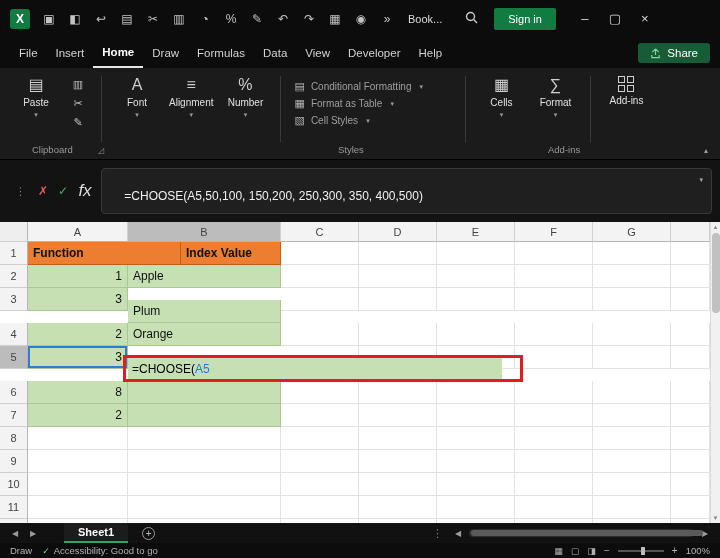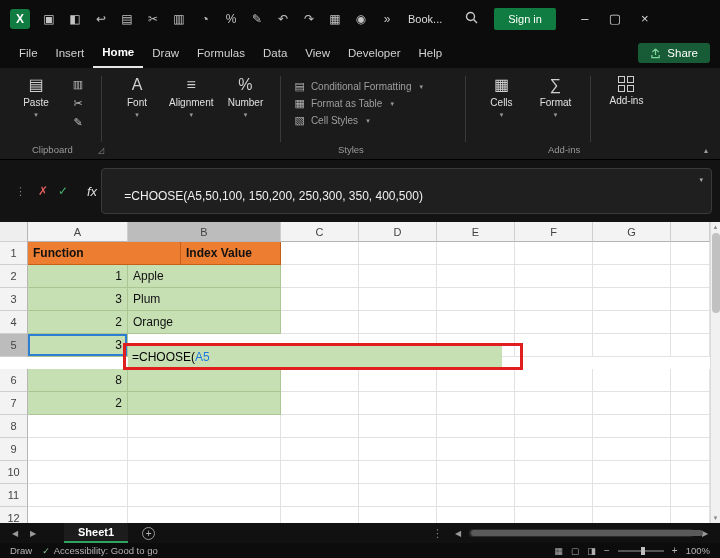--- a/index.html
+++ b/index.html
@@ -51,21 +51,21 @@
 
   
   .formulabar{position:absolute;top:160px;left:0;right:0;height:62px;background:#131313;
     display:flex;align-items:center;padding:0 8px;}
   .name-box{width:78px;height:24px;background:#1f1f1f;border:1px solid #3f3f3f;border-radius:3px;
     color:#eee;font-size:11px;display:flex;align-items:center;justify-content:space-between;padding:0 7px;}
   .name-box .chev{font-size:7px;color:#aaa;}
   .fb-dots{color:#808080;margin:0 7px;font-size:11px;}
   .fb-x{color:#e05c5c;font-size:12px;width:20px;text-align:center;}
   .fb-check{color:#43b06b;font-size:12px;width:20px;text-align:center;}
-  .fb-fx{color:#ddd;font-style:italic;font-size:13px;width:24px;text-align:right;}
+  .fb-fx{color:#ddd;font-style:italic;font-size:17px;width:24px;text-align:center;}
   .formula-input{flex:1;height:46px;background:#1f1f1f;border:1px solid #3a3a3a;border-radius:4px;
     color:#f0f0f0;font-size:12px;padding:6px 22px 0 9px;position:relative;margin-left:4px;white-space:pre;overflow:hidden;}
   .fb-expand{position:absolute;right:8px;top:7px;color:#aaa;font-size:7px;}
 
   
   #grid{position:absolute;top:222px;left:0;width:710px;height:301px;background:#fff;overflow:hidden;}
   .grow{display:flex;}
   .colhdr{height:20px;background:#f3f3f3;border-right:1px solid #cfcfcf;border-bottom:1px solid #b5b5b5;
     font-size:11px;color:#444;display:flex;align-items:center;justify-content:center;flex:none;}
   .colhdr.active{background:#bcbcbc;}
@@ -288,21 +288,21 @@
       <div class="cell" style="width: 78px;"></div>
       <div class="cell" style="width: 78px;"></div>
       <div class="cell" style="width: 78px;"></div>
       <div class="cell" style="width: 78px;"></div>
       <div class="cell" style="width: 78px;"></div>
       <div class="cell" style="width: 39px;"></div>
     </div>
     <div class="grow">
       <div class="rowhdr">3</div>
       <div class="cell green num" style="width: 100px;">3</div>
-      <div class="cell green" style="width: 153px;">Plum</div>
+      <div class="cell green" style="width: 153px; margin-top: 12px;">Plum</div>
       <div class="cell" style="width: 78px;"></div>
       <div class="cell" style="width: 78px;"></div>
       <div class="cell" style="width: 78px;"></div>
       <div class="cell" style="width: 78px;"></div>
       <div class="cell" style="width: 78px;"></div>
       <div class="cell" style="width: 39px;"></div>
     </div>
     <div class="grow">
       <div class="rowhdr">4</div>
       <div class="cell green num" style="width: 100px;">2</div>

